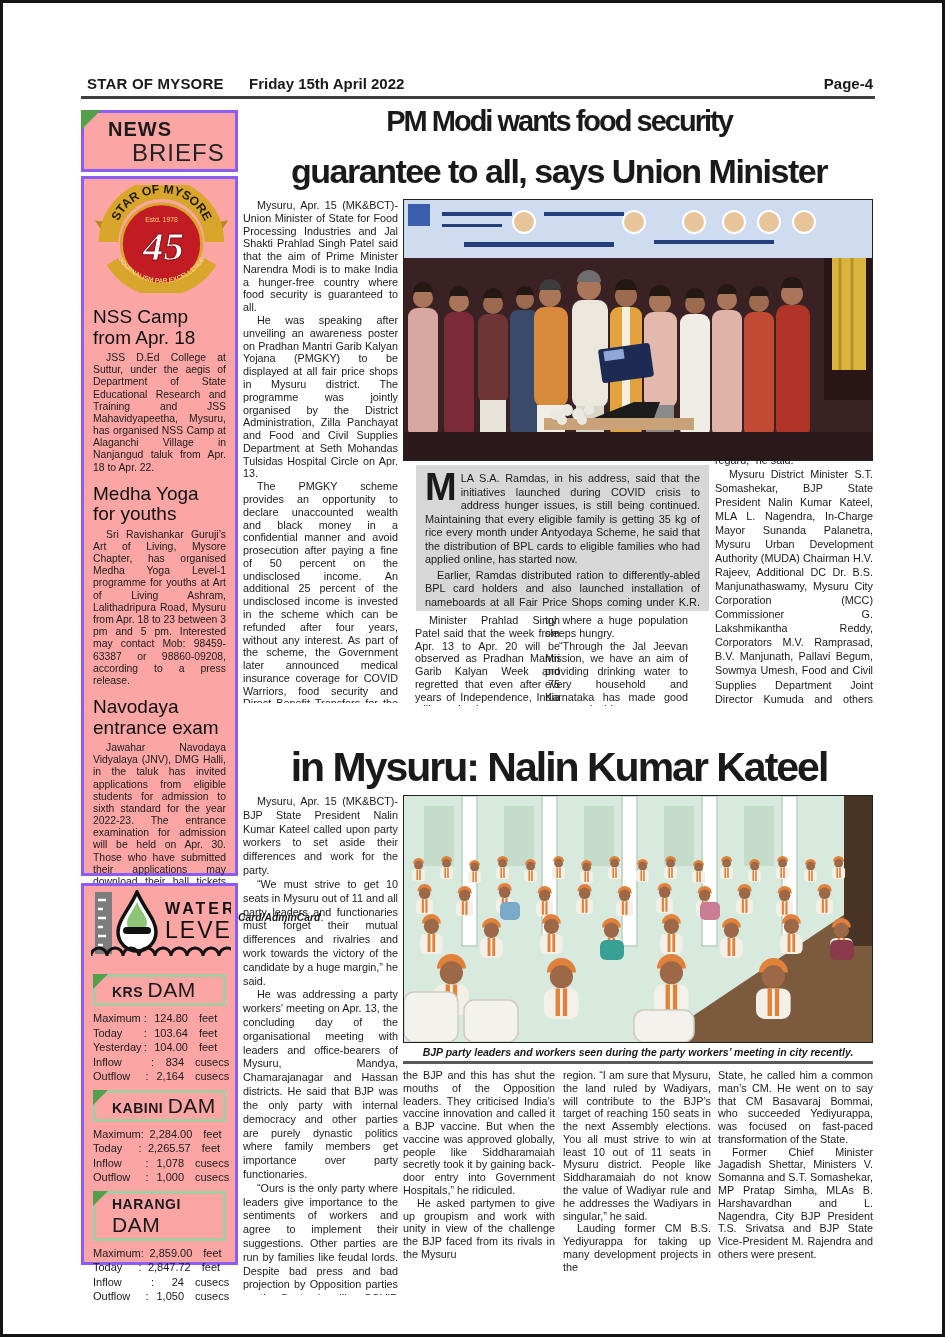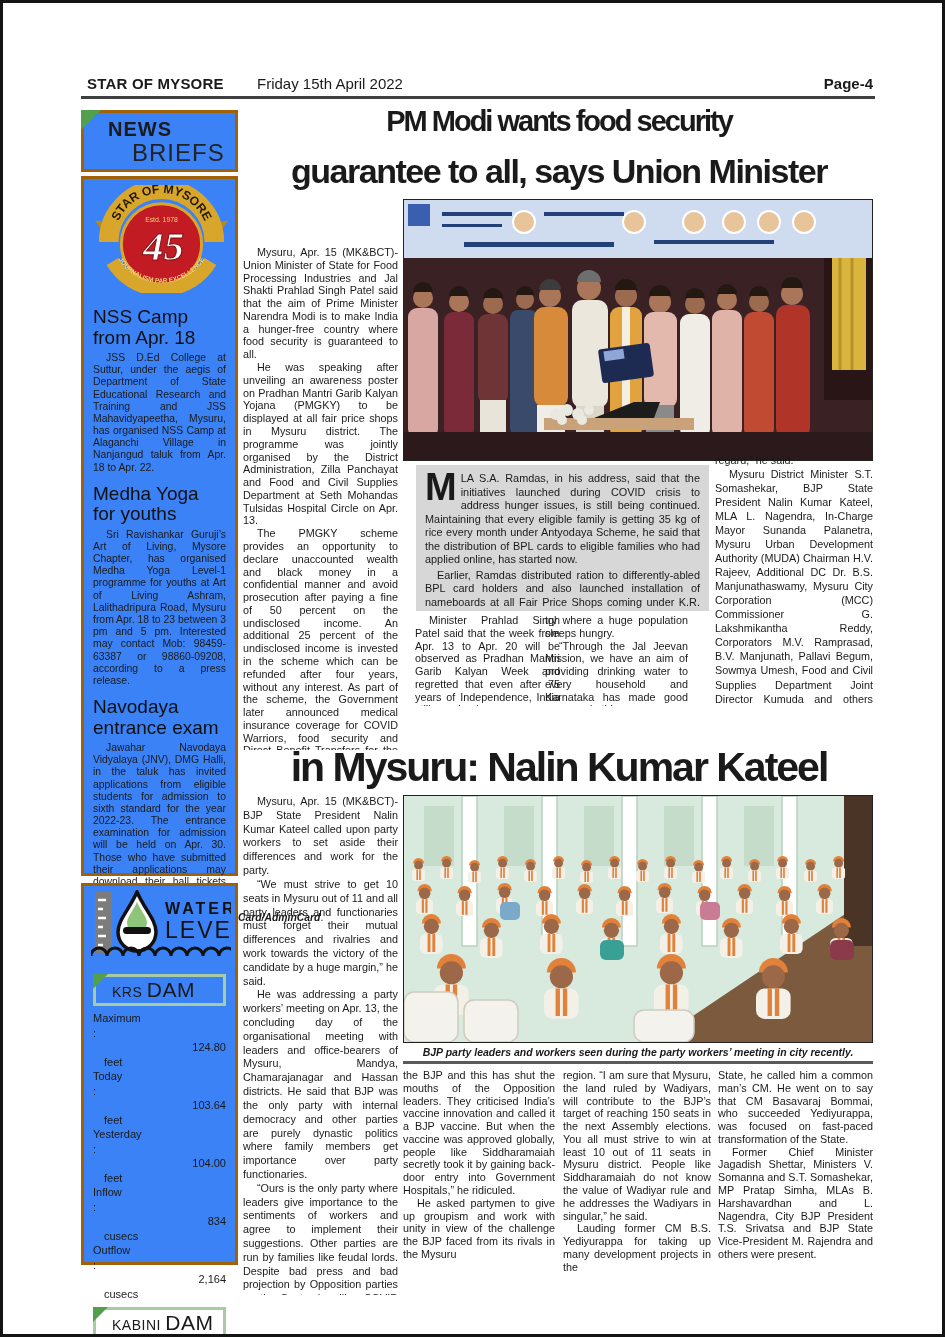--- a/index.html
+++ b/index.html
@@ -4,58 +4,58 @@
 <style>
   * { box-sizing: border-box; }
   body { margin:0; background:#222; font-family:"Liberation Sans", sans-serif; }
   .page { position:relative; width:945px; height:1337px; background:#fff; margin:0 auto;
           border:3px solid #141414; overflow:hidden; color:#1a1a1a; }
 
   
   .masthead { position:absolute; left:78px; top:70px; width:794px; height:26px;
               border-bottom:3px solid #3f3f3f; }
   .masthead .mt-title { position:absolute; left:6px; top:2px; font-size:15px; font-weight:bold; letter-spacing:0.2px; }
-  .masthead .mt-date  { position:absolute; left:176px; top:2px; font-size:15px; font-weight:normal;text-align:right; }
+  .masthead .mt-date  { position:absolute; left:168px; top:2px; font-size:15px; font-weight:bold;text-align:right; }
   .masthead .mt-page  { position:absolute; right:2px; top:2px; font-size:15px; font-weight:bold; }
 
   
-  .gbox { border:3px solid #a16207; background:#3b82f6; position:absolute; }
+  .gbox { border:3px solid #8b5cf6; background:#fca5a5; position:absolute; }
   .fold { position:absolute; top:-3px; left:-3px; width:0; height:0;
           border-top:20px solid #53a04c; border-right:20px solid transparent; }
   .fold.small { border-top-width:15px; border-right-width:15px; }
   .briefs-label { left:78px; top:107px; width:157px; height:62px; padding:6px 0 0 24px; }
   .briefs-label .l1 { font-size:20px; font-weight:bold; letter-spacing:1px; line-height:1.05; }
   .briefs-label .l2 { font-size:24px; font-weight:normal; letter-spacing:1px; line-height:1.05; color:#222;margin-left:24px; }
   .briefs-box { left:78px; top:173px; width:157px; height:700px; padding:6px 9px; }
   .brief-title { font-size:19px; line-height:1.08; margin:10px 0 4px; color:#101010; }
   .brief-body { font-size:10.4px; line-height:1.17; text-align:justify; text-indent:13px; }
   .brief-link { font-weight:bold; font-style:italic; }
 
   .water-box { left:78px; top:880px; width:157px; height:382px; padding:4px 7px; }
   .dam-head { position:relative; border:3px solid #a9cba4; margin:6px 2px 5px; padding:1px 4px 1px 16px; }
-  .dam-bold { font-size:14px; font-weight:normal; letter-spacing:0.5px; }
+  .dam-bold { font-size:14px; font-weight:bold; letter-spacing:0.5px; }
   .dam-light { font-size:21px; font-weight:normal; letter-spacing:0.5px; }
-  .dam-row { display:flex; font-size:11px; line-height:1.32; padding:0 2px;flex-direction:column; }
+  .dam-row { display:flex; font-size:11px; line-height:1.32; padding:0 2px; }
   .dam-row .dl { width:58px; }
   .dam-row .dc { width:12px; }
   .dam-row .dv { flex:1; text-align:right; font-weight:normal; }
   .dam-row .du { width:42px; padding-left:11px; }
 
   
   .hl1a { position:absolute; left:240px; top:104px; width:632px; text-align:center;
           font-size:29px; font-weight:bold; letter-spacing:-2px; line-height:1.0; }
   .hl1b { position:absolute; left:240px; top:150px; width:632px; text-align:center;
           font-size:34px; font-weight:bold; letter-spacing:-1.5px; line-height:1.1; }
   .hl2 { position:absolute; left:238px; top:698px; width:636px; text-align:center;
          font-size:41px; font-weight:bold; letter-spacing:-2px; line-height:1.08; }
 
   
   .col { position:absolute; font-size:10.8px; line-height:1.185; text-align:justify; overflow:hidden; }
   .col p { margin:0; text-indent:14px; }
-  .a1c1 { left:240px; top:196px; width:155px; height:504px;margin-top:47px; }
+  .a1c1 { left:240px; top:196px; width:155px; height:504px; }
   .a1cA { left:412px; top:611px; width:145px; height:92px; }
   .a1cB { left:542px; top:611px; width:143px; height:92px; }
   .a1cC { left:712px; top:450px; width:158px; height:253px; line-height:1.3; }
   .a2c1 { left:240px; top:792px; width:155px; height:500px; line-height:1.28; }
   .a2c2 { left:400px; top:1066px; width:152px; height:230px; }
   .a2c3 { left:560px; top:1066px; width:148px; height:230px; }
   .a2c4 { left:715px; top:1066px; width:155px; height:230px; }
 
   .photo { position:absolute; border:1px solid #222; overflow:hidden; }
   .photo1 { left:400px; top:196px; width:470px; height:262px; }

